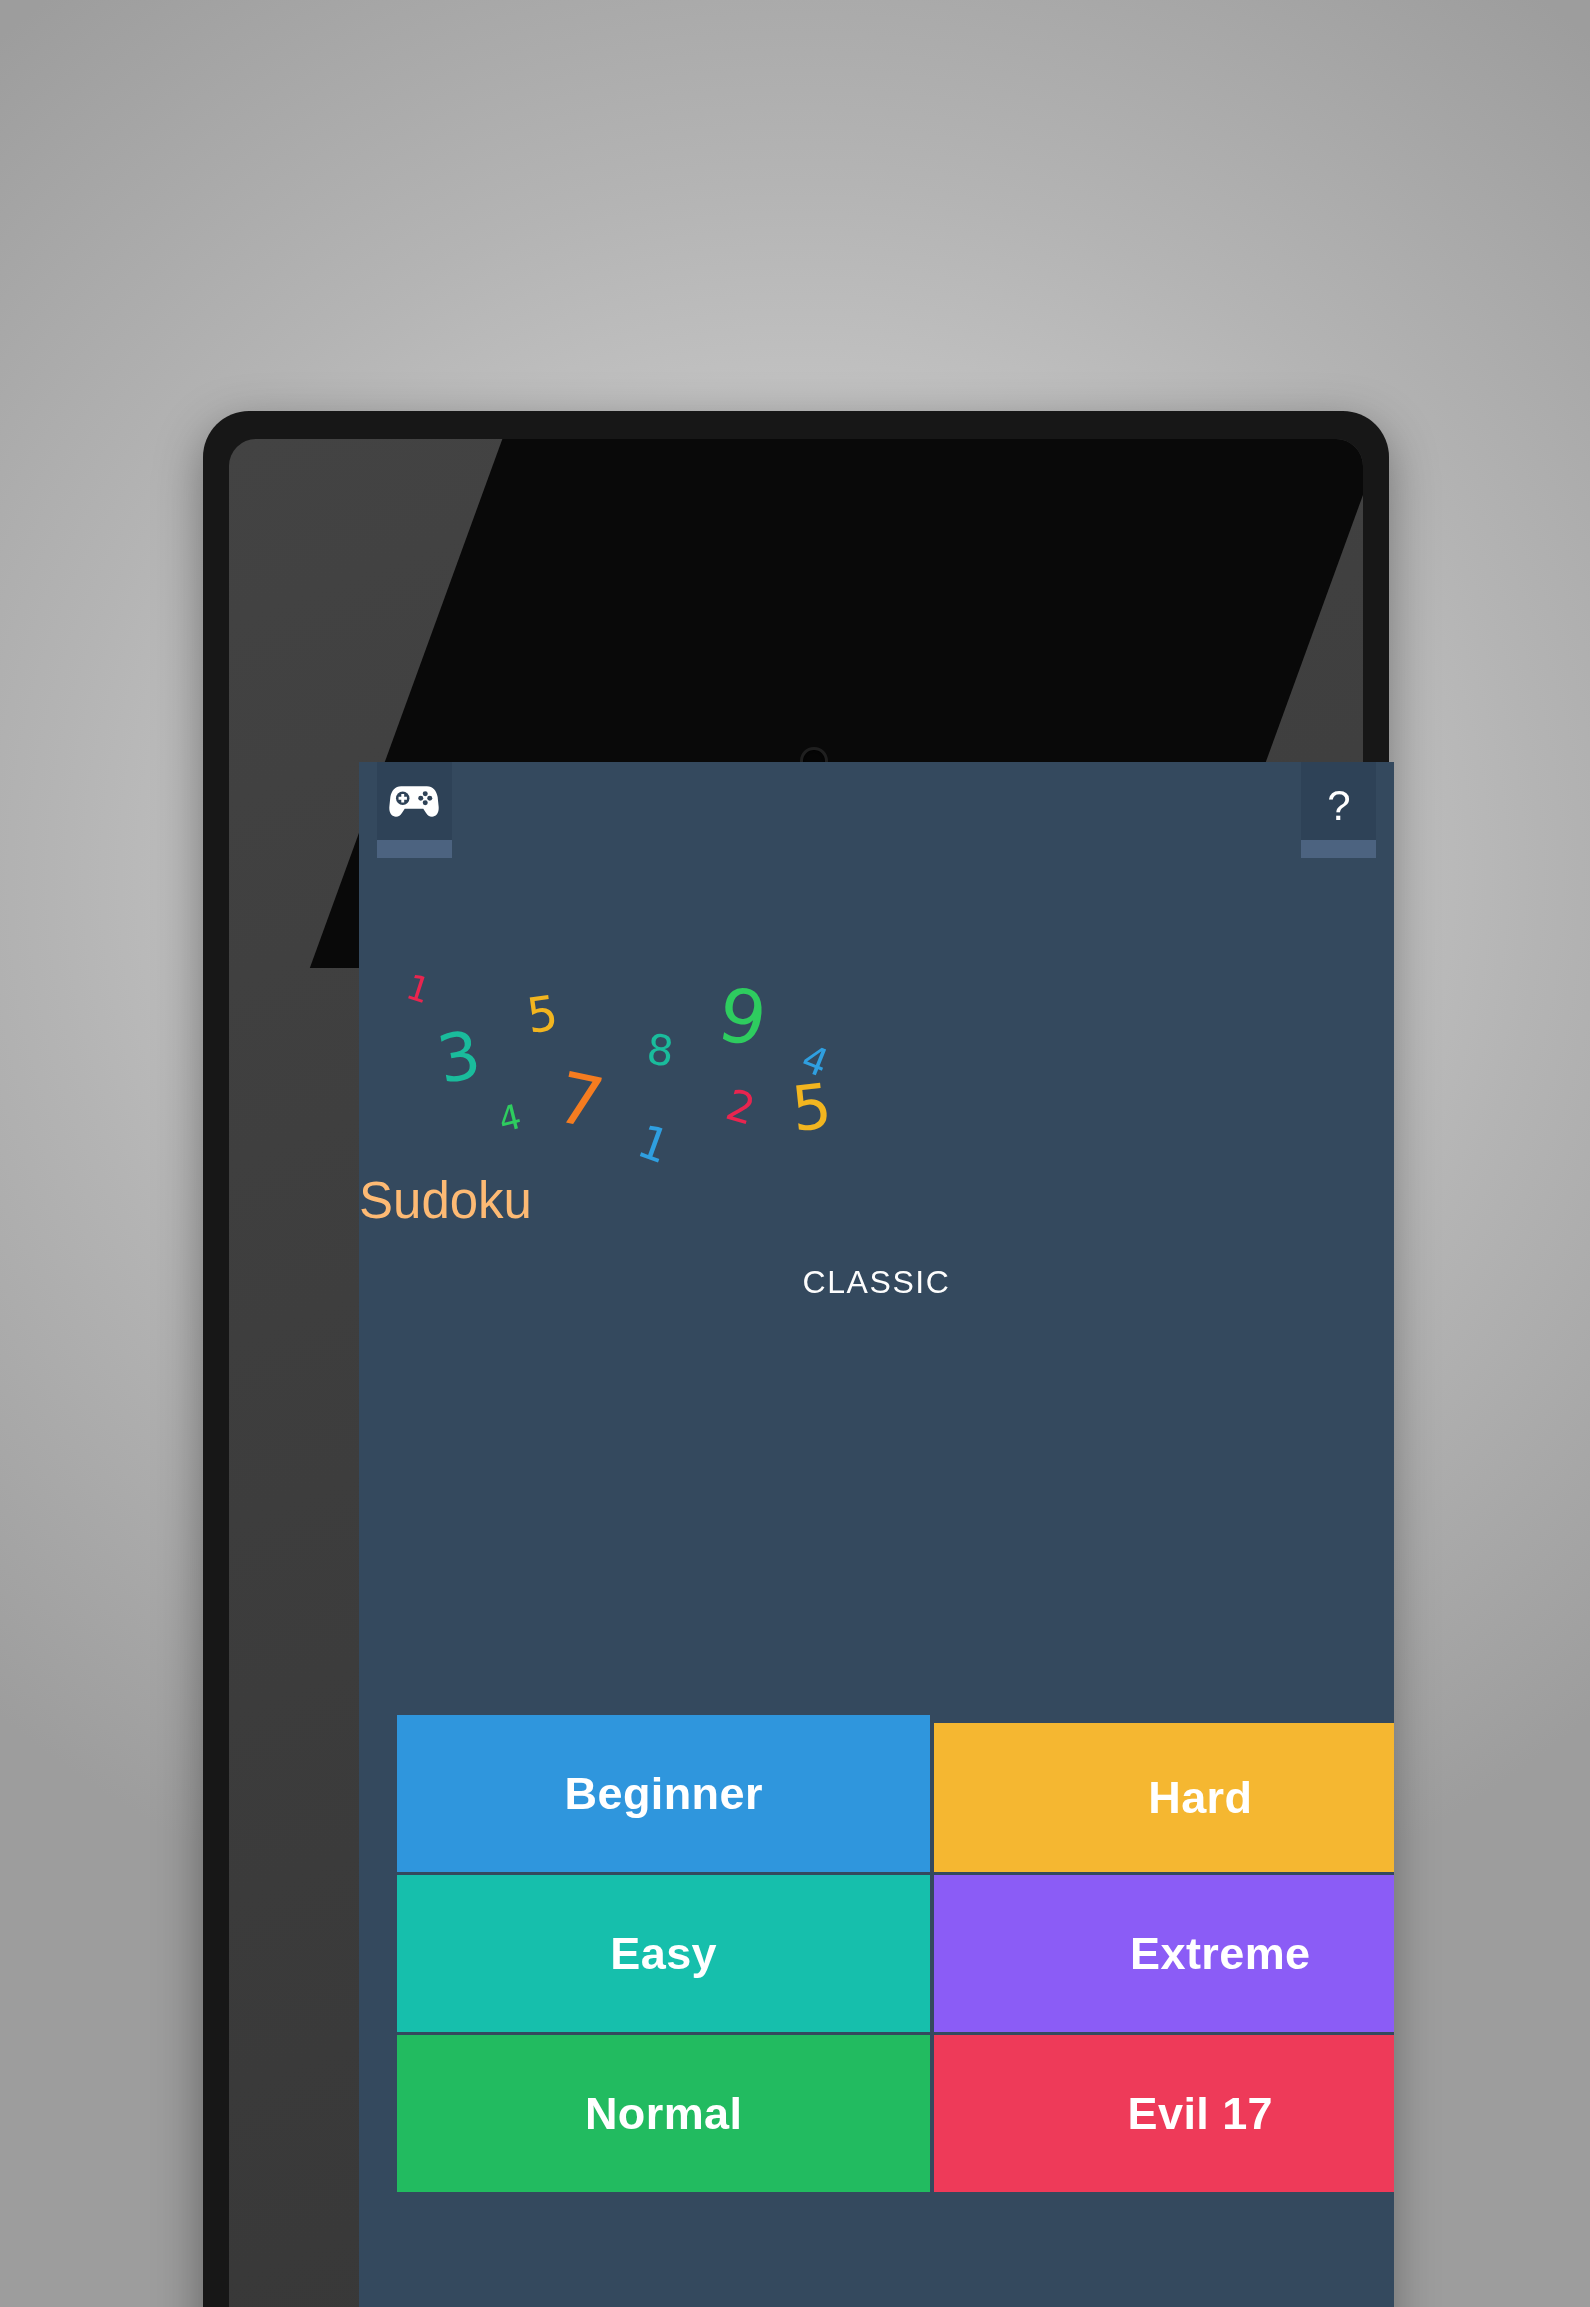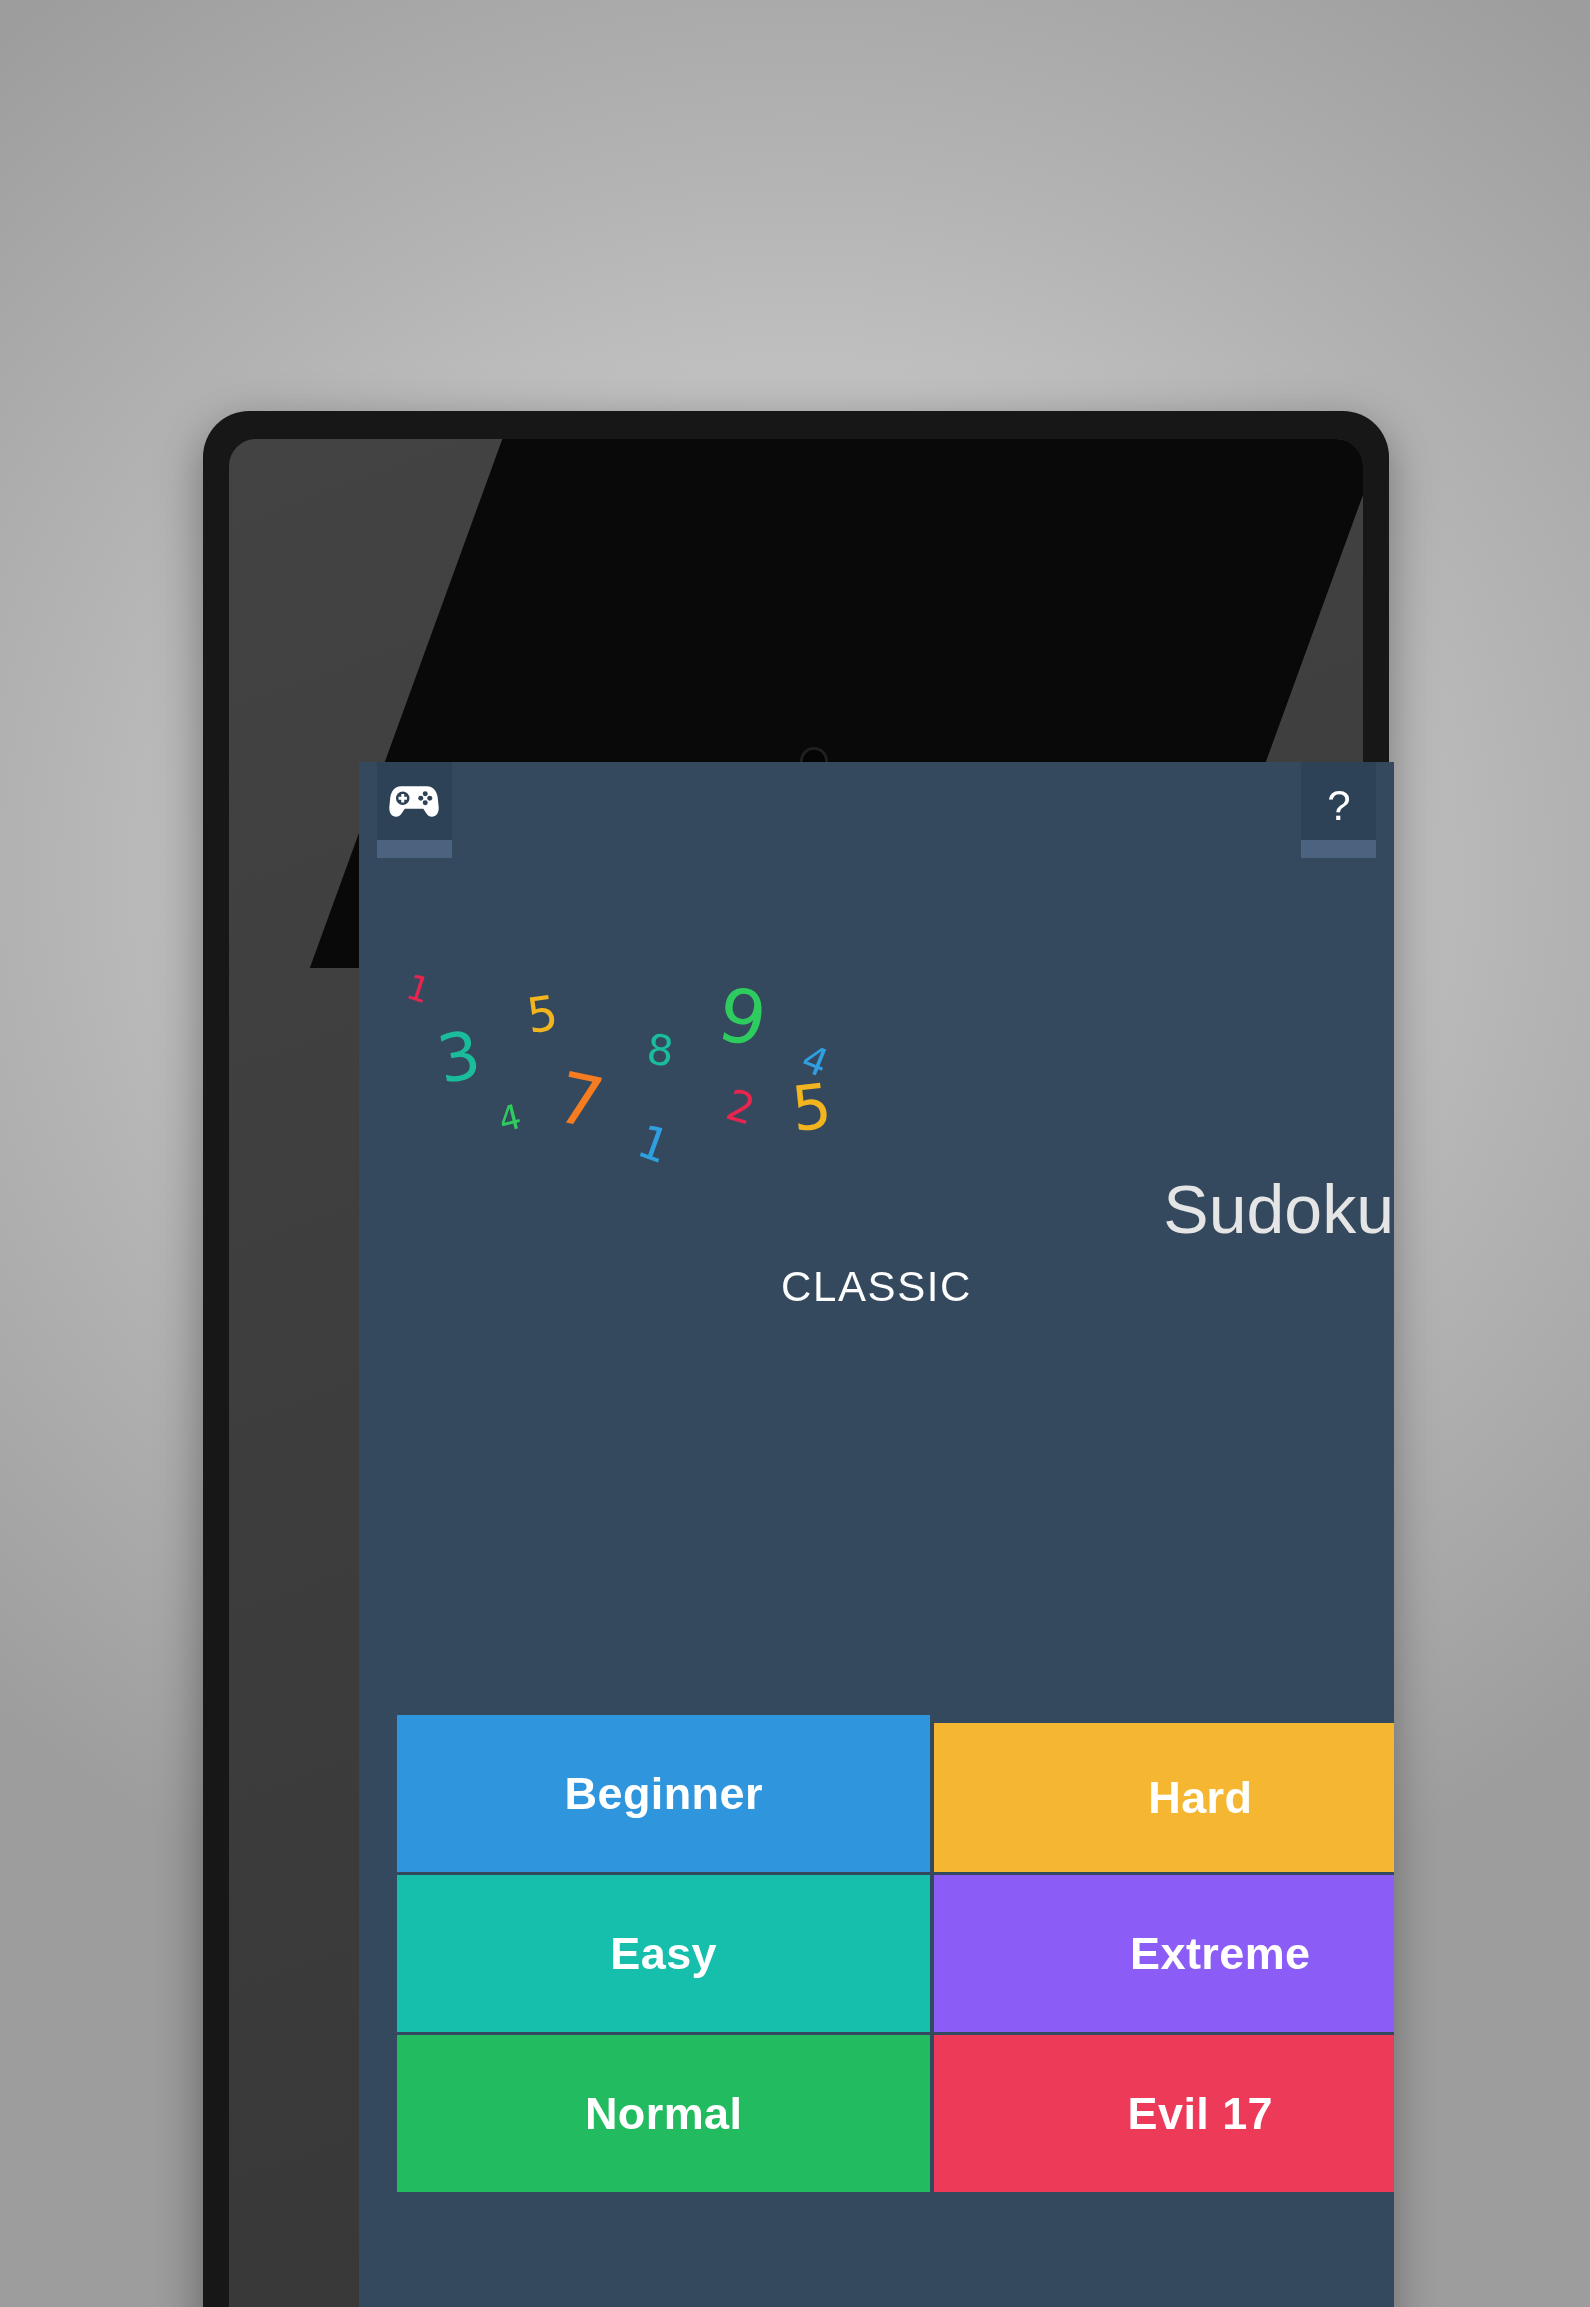--- a/index.html
+++ b/index.html
@@ -142,35 +142,35 @@
     font-family: "DejaVu Sans", sans-serif;
     font-weight: 400;
     line-height: 1;
     user-select: none;
   }
   #brand {
     position: absolute;
     left: 0;
     top: 269px;
     width: 100%;
-    text-align: right;
-    color: #e5e5e5;
-    font-size: 68px;
+    text-align: left;
+    color: #fdba74;
+    font-size: 51px;
     font-weight: 300;
     letter-spacing: 0px;
     line-height: 1;
   }
   #brand-sub {
     position: absolute;
     left: 0;
     top: 360px;
     width: 100%;
     text-align: center;
     color: #fdfdfd;
-    font-size: 42px;
+    font-size: 32px;
     font-weight: 400;
     letter-spacing: 1.6px;
     line-height: 1;
   }
 
   
   #difficulty-grid {
     position: absolute;
     left: 38px;
     top: 953px;

